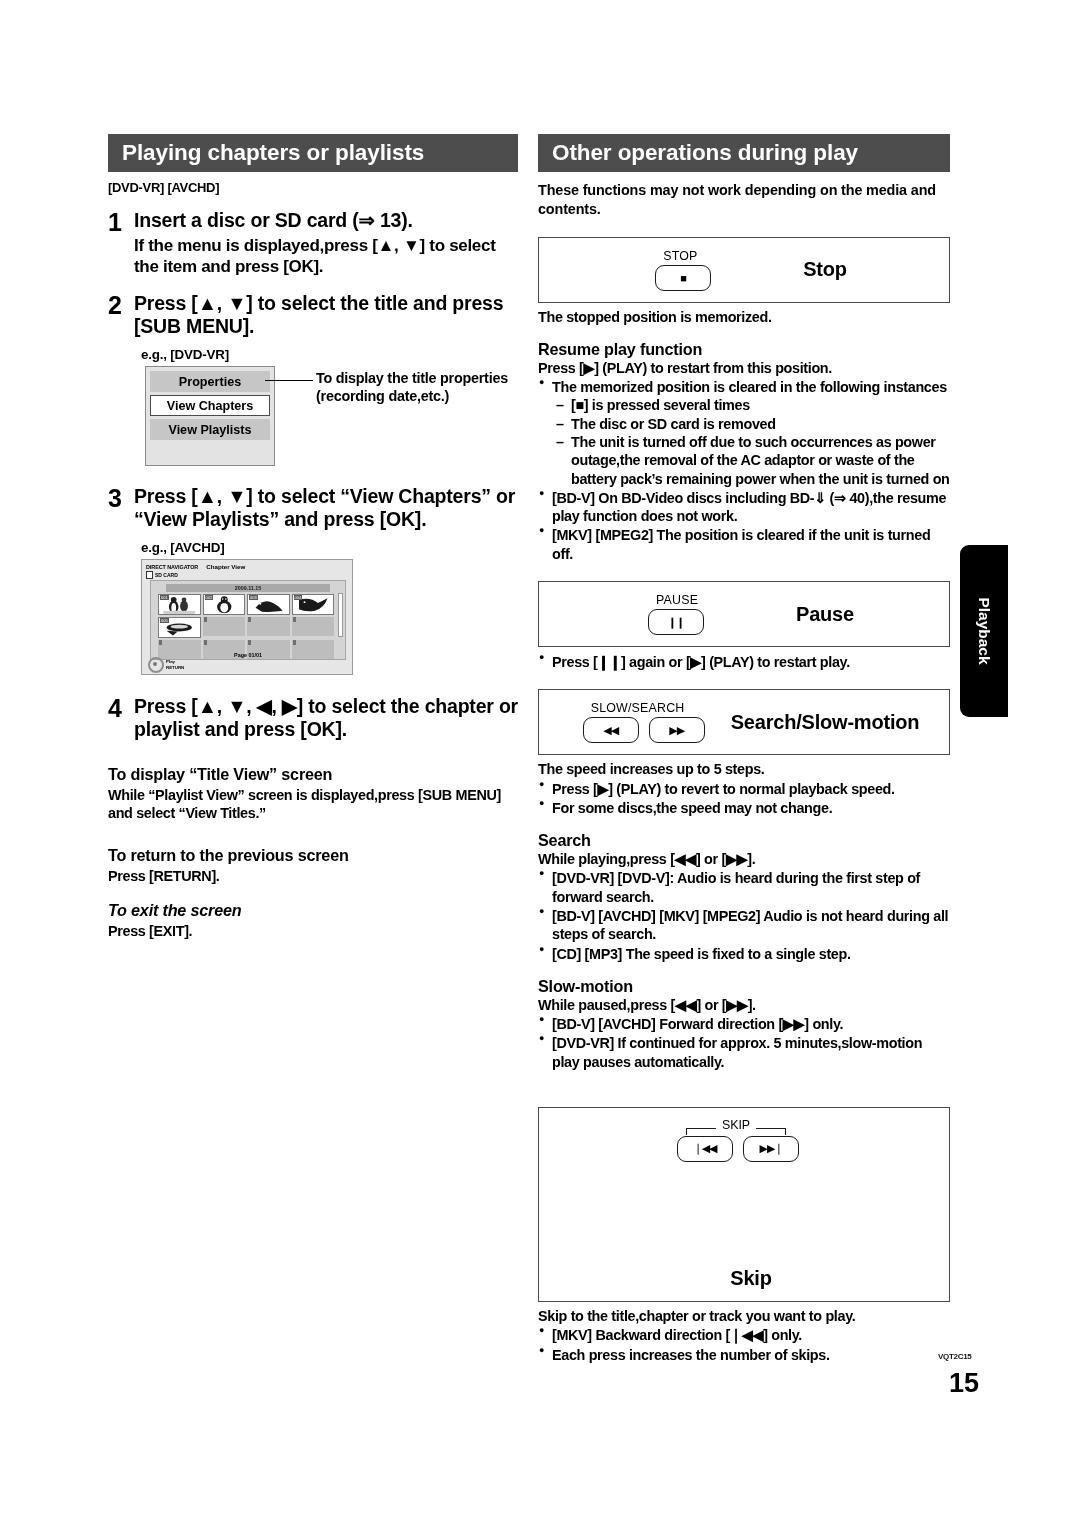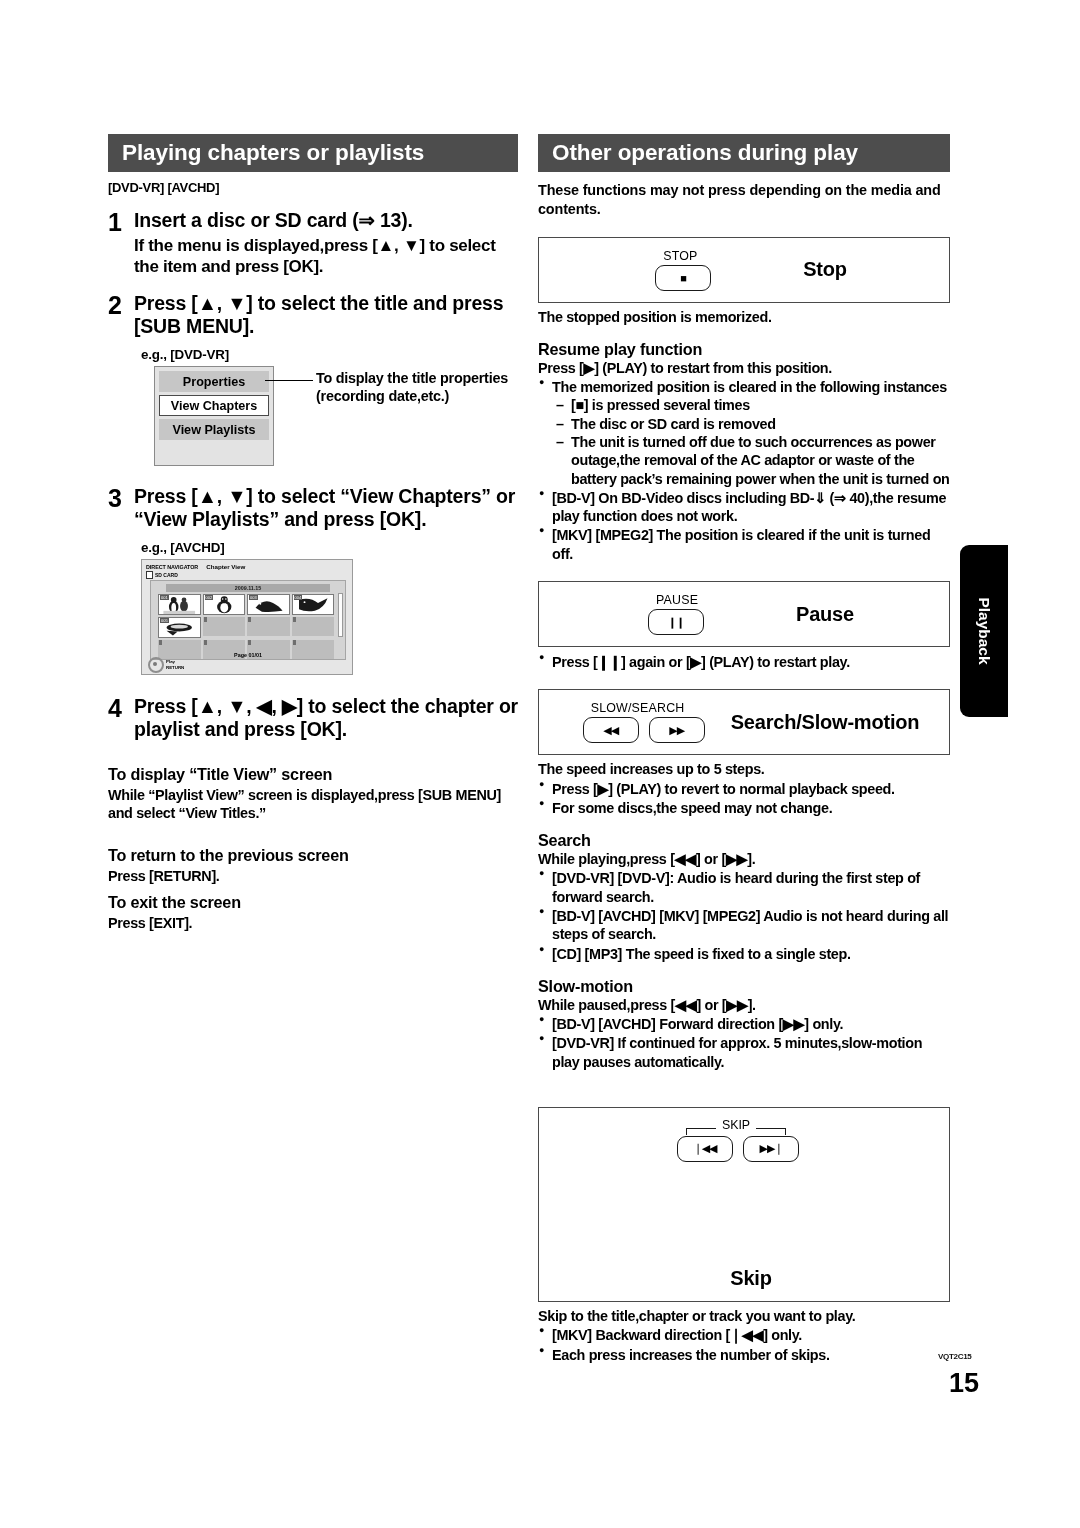--- a/index.html
+++ b/index.html
@@ -98,22 +98,22 @@
   }
 
   
   .submenu-wrap {
     position: relative;
     margin-left: 33px;
     height: 105px;
   }
   .submenu-box {
     position: absolute;
-    left: 13px; top: 0;
-    width: 120px;
+    left: 4px; top: 0;
+    width: 130px;
     height: 100px;
     background: #e3e3e3;
     border: 1px solid #8a8a8a;
     box-sizing: border-box;
     padding: 4px 4px 0 4px;
   }
   .submenu-item {
     height: 21px;
     line-height: 21px;
     text-align: center;
@@ -596,29 +596,29 @@
         <div class="step-title">Press [▲, ▼, ◀, ▶] to select the chapter or playlist and press [OK].</div>
       </div>
     </div>
 
     <div class="sub-head" style="margin-top:24px;">To display “Title View” screen</div>
     <div class="body-txt">While “Playlist View” screen is displayed,press [SUB MENU] and select “View Titles.”</div>
 
     <div class="sub-head" style="margin-top:24px;">To return to the previous screen</div>
     <div class="body-txt">Press [RETURN].</div>
 
-    <div class="sub-head" style="margin-top:8px;">To exit the screen</div>
+    <div class="sub-head" style="margin-top:16px;font-style:italic;">To exit the screen</div>
     <div class="body-txt">Press [EXIT].</div>
   </div>
 
   <div class="col-right">
 
     <div class="sect-bar">Other operations during play</div>
 
-    <div class="intro">These functions may not press depending on the media and contents.</div>
+    <div class="intro">These functions may not work depending on the media and contents.</div>
 
     <div class="op-box">
       <div class="btn-group">
         <div class="btn-caption">STOP</div>
         <div class="key">
           <span>■</span>
         </div>
       </div>
       <div class="op-label">Stop</div>
     </div>

